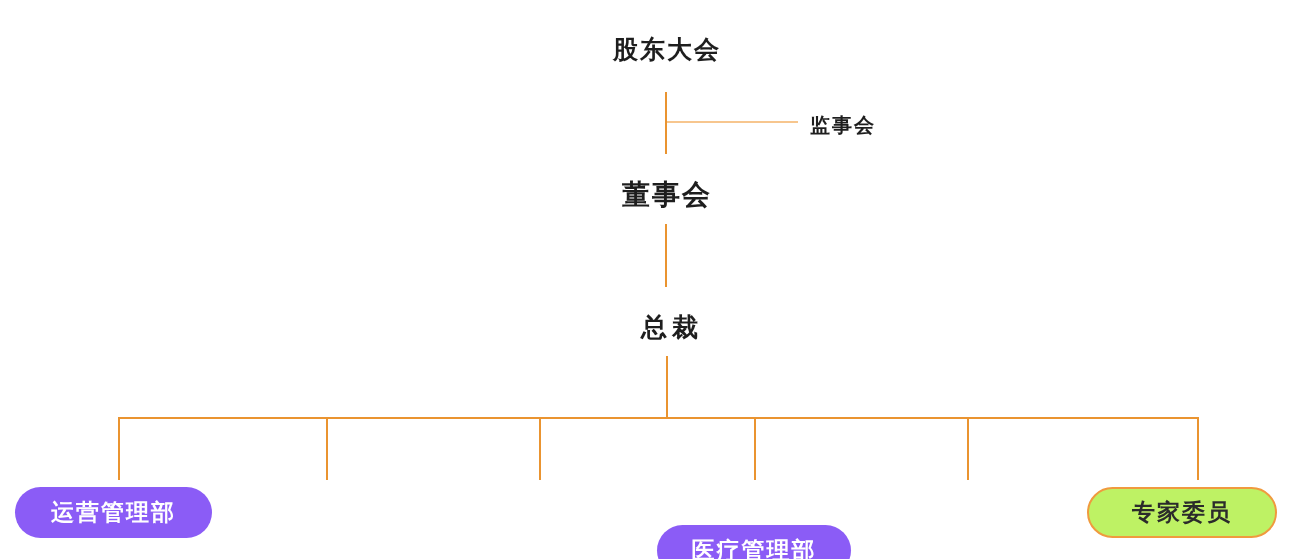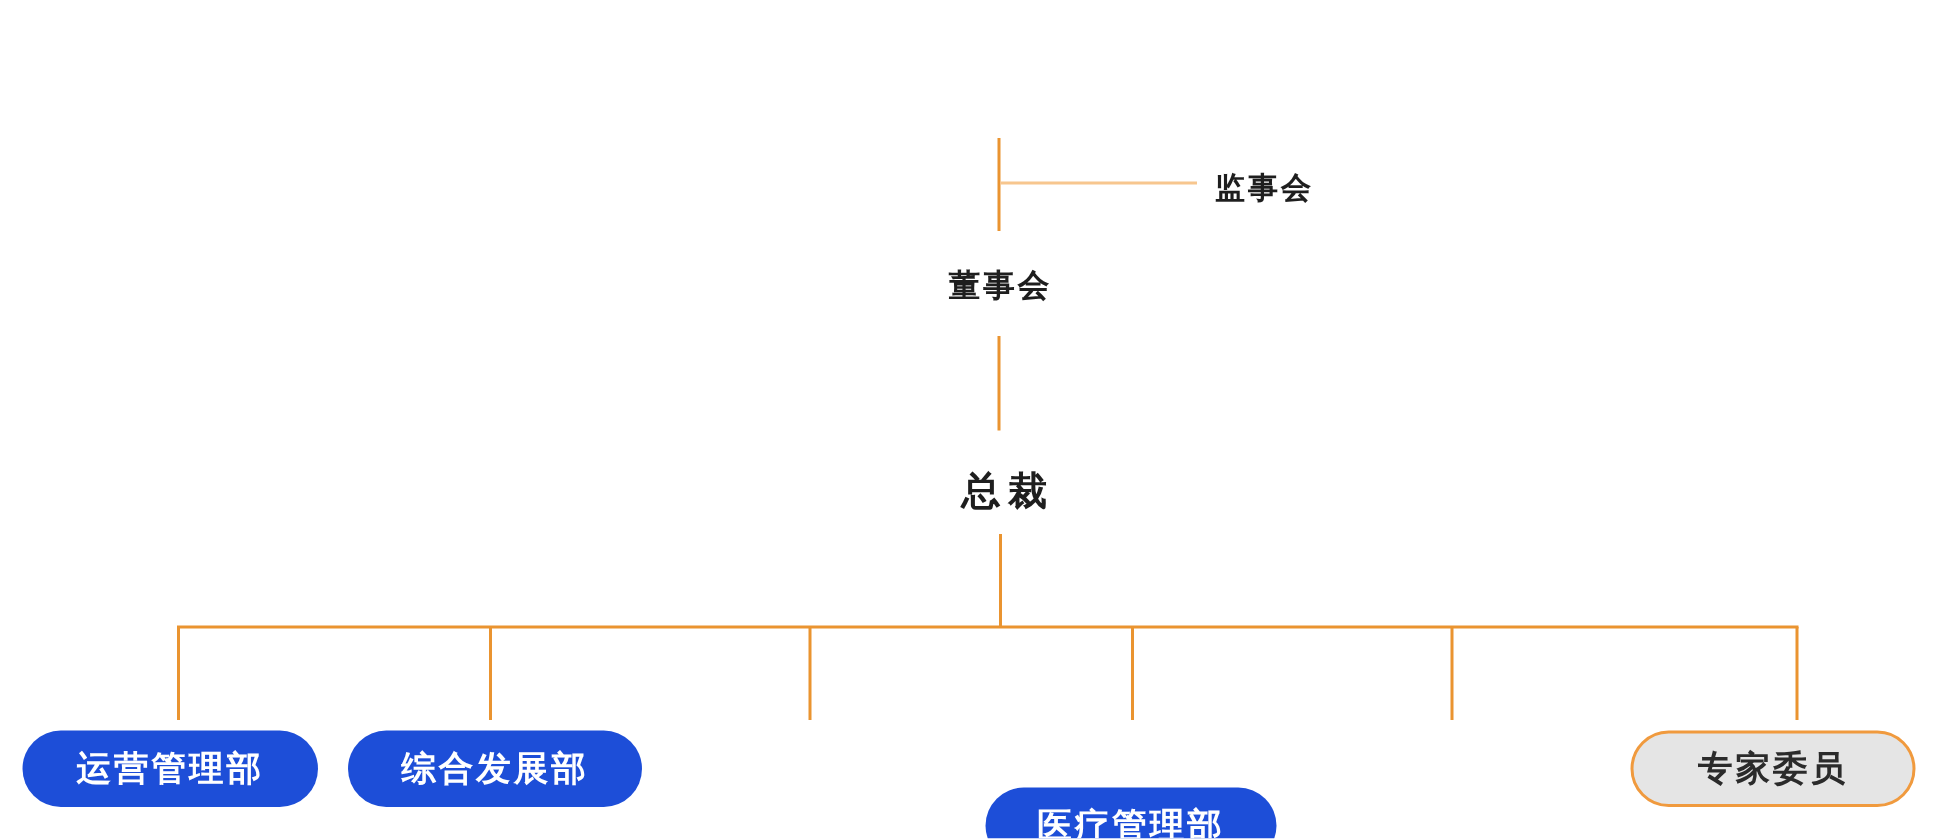--- a/index.html
+++ b/index.html
@@ -17,21 +17,21 @@
   }
   .node-label {
     position: absolute;
     transform: translateX(-50%);
     font-weight: 700;
     color: #1e1e1e;
     white-space: nowrap;
   }
   .lvl-top    { font-size: 25px; letter-spacing: 2px; }
   .lvl-side   { font-size: 20px; letter-spacing: 2px; transform: none; }
-  .lvl-board  { font-size: 21px; letter-spacing: 2px; }
+  .lvl-board  { font-size: 28px; letter-spacing: 2px; }
   .lvl-pres   { font-size: 26px; letter-spacing: 5px; }
   .line-v {
     position: absolute;
     width: 2px;
     background: #ea9430;
   }
   .line-h {
     position: absolute;
     height: 2px;
     background: #ea9430;
@@ -47,34 +47,35 @@
     display: flex;
     align-items: center;
     justify-content: center;
     box-sizing: border-box;
     font-size: 23px;
     font-weight: 700;
     letter-spacing: 2px;
     white-space: nowrap;
   }
   .pill-filled {
-    background: #1d4ed8;
+    background: #8b5cf6;
     color: #ffffff;
   }
   .pill-outline {
-    background: #e5e5e5;
+    background: #bef264;
     border: 2px solid #f09a3e;
     color: #2b2b2b;
   }
 </style>
 </head>
 <body>
 
 <div id="canvas">
 
+  <div class="node-label lvl-top" style="left:667px; top:33px;">股东大会</div>
 
   <div class="node-label lvl-side" style="left:810px; top:112px;">监事会</div>
 
   <div class="node-label lvl-board" style="left:667px; top:176px;">董事会</div>
 
   <div class="node-label lvl-pres" style="left:672px; top:310px;">总裁</div>
 
   <div class="line-v" style="left:665px; top:92px; height:62px;"></div>
 
   <div class="line-h line-branch" style="left:667px; top:121px; width:131px;"></div>
@@ -87,21 +88,20 @@
 
   <div class="line-v" style="left:118px;  top:418px; height:62px;"></div>
   <div class="line-v" style="left:326px;  top:418px; height:62px;"></div>
   <div class="line-v" style="left:539px;  top:418px; height:62px;"></div>
   <div class="line-v" style="left:754px;  top:418px; height:62px;"></div>
   <div class="line-v" style="left:967px;  top:418px; height:62px;"></div>
   <div class="line-v" style="left:1197px; top:418px; height:62px;"></div>
 
   <div class="pill pill-filled" style="left:15px; width:197px;">运营管理部</div>
 
-  <div class="pill pill-filled" style="left:232px; width:196px;">综合发展部</div>
 
 
   <div class="pill pill-filled" style="left:657px; width:194px;margin-top:38px;">医疗管理部</div>
 
 
   <div class="pill pill-outline" style="left:1087px; width:190px;">专家委员</div>
 
 </div>
 
 </body></html>

